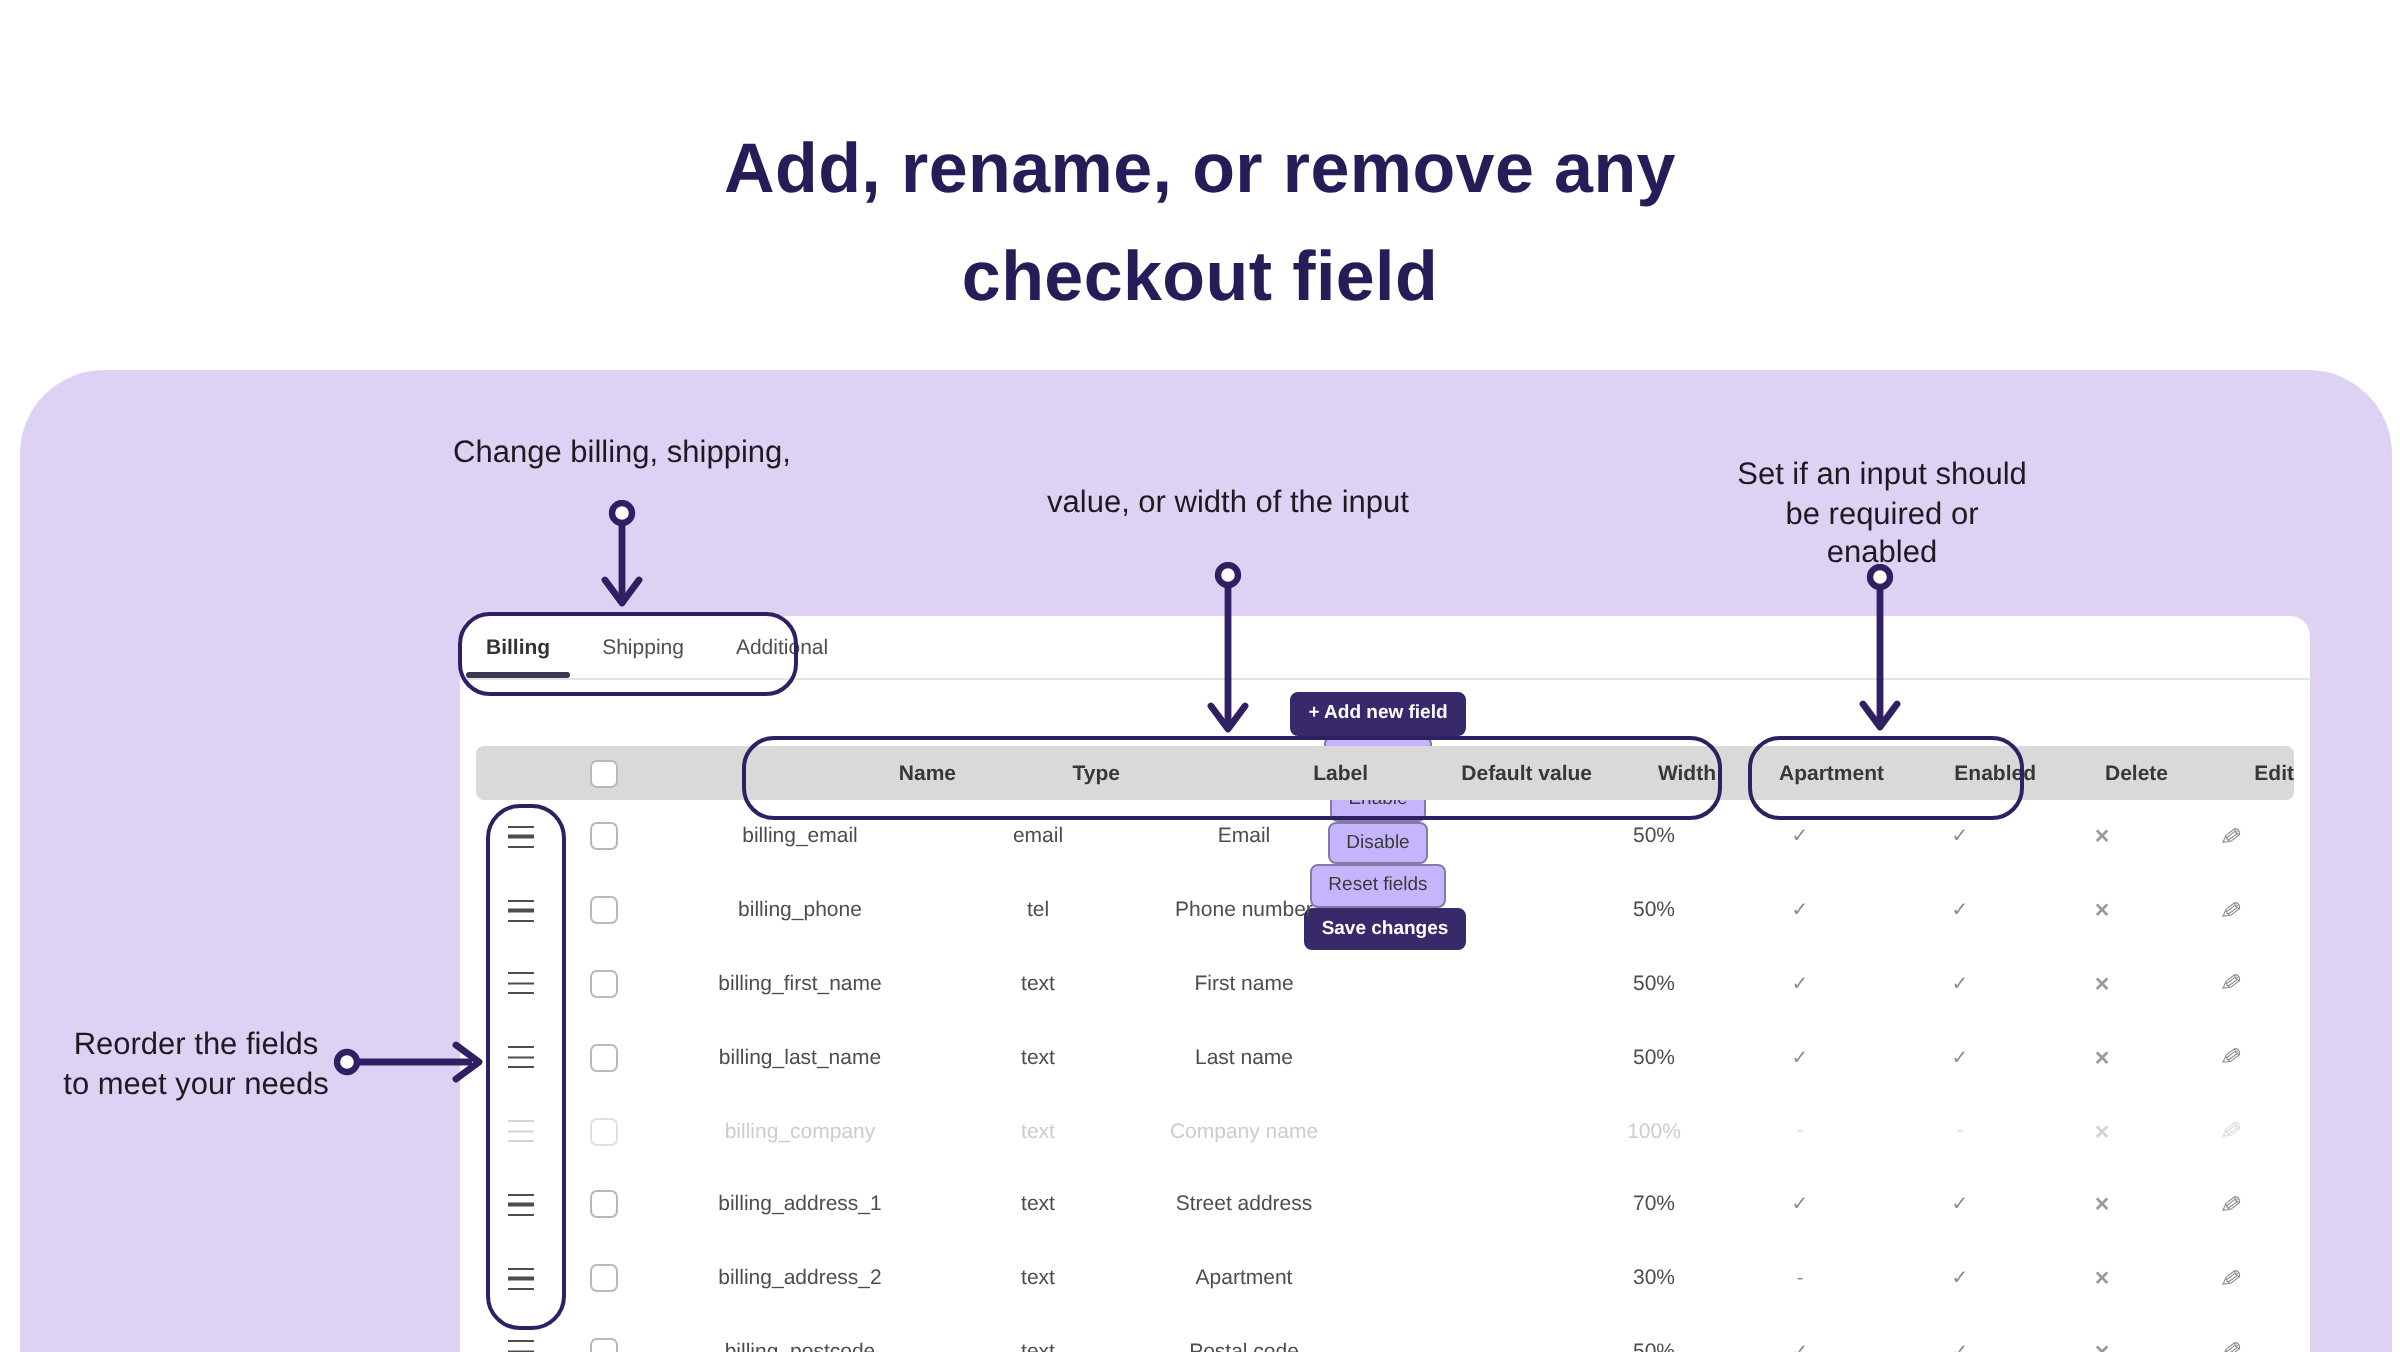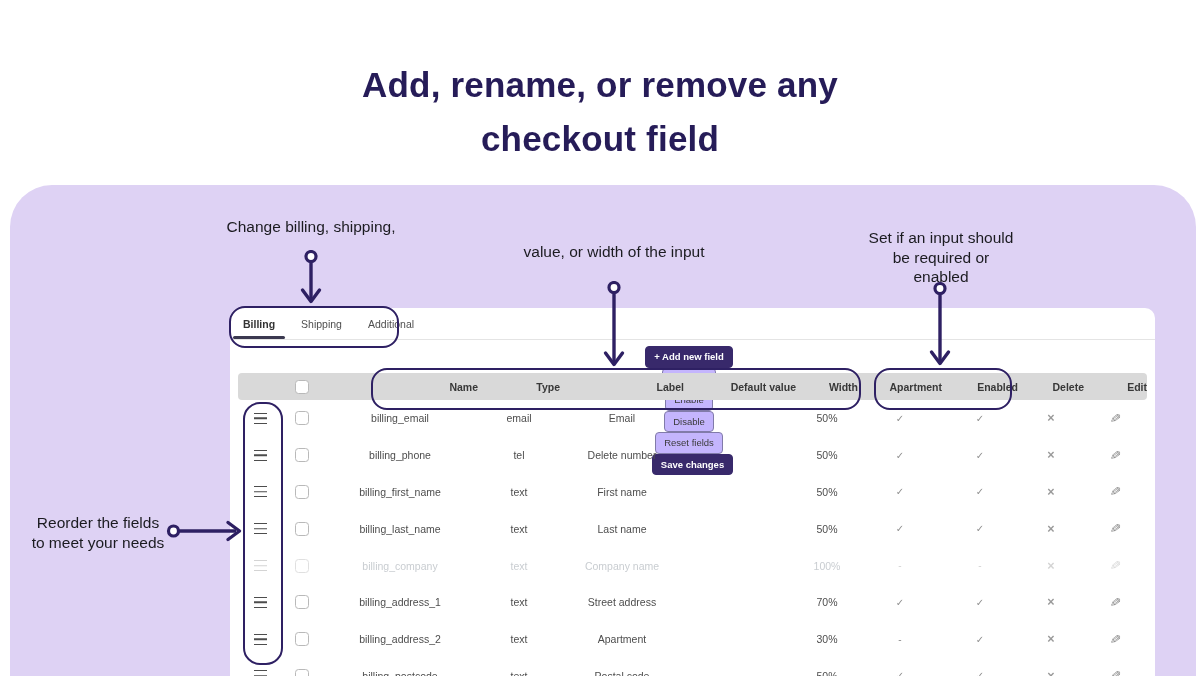--- a/index.html
+++ b/index.html
@@ -176,21 +176,21 @@
   </div>
         <div class="row grid">
     <div class="cell">
             <div class="handle"></div>
           </div>
     <div class="cell">
             <div class="checkbox"></div>
           </div>
     <div class="cell">billing_phone</div>
     <div class="cell">tel</div>
-    <div class="cell">Delete number</div>
+    <div class="cell">Phone number</div>
     <div class="cell"></div>
     <div class="cell">50%</div>
     <div class="cell mark">✓</div>
     <div class="cell mark">✓</div>
     <div class="cell"><span class="delete-ic">×</span></div>
     <div class="cell"><span class="edit-ic">✎</span></div>
   </div>
         <div class="row grid">
     <div class="cell">
             <div class="handle"></div>

